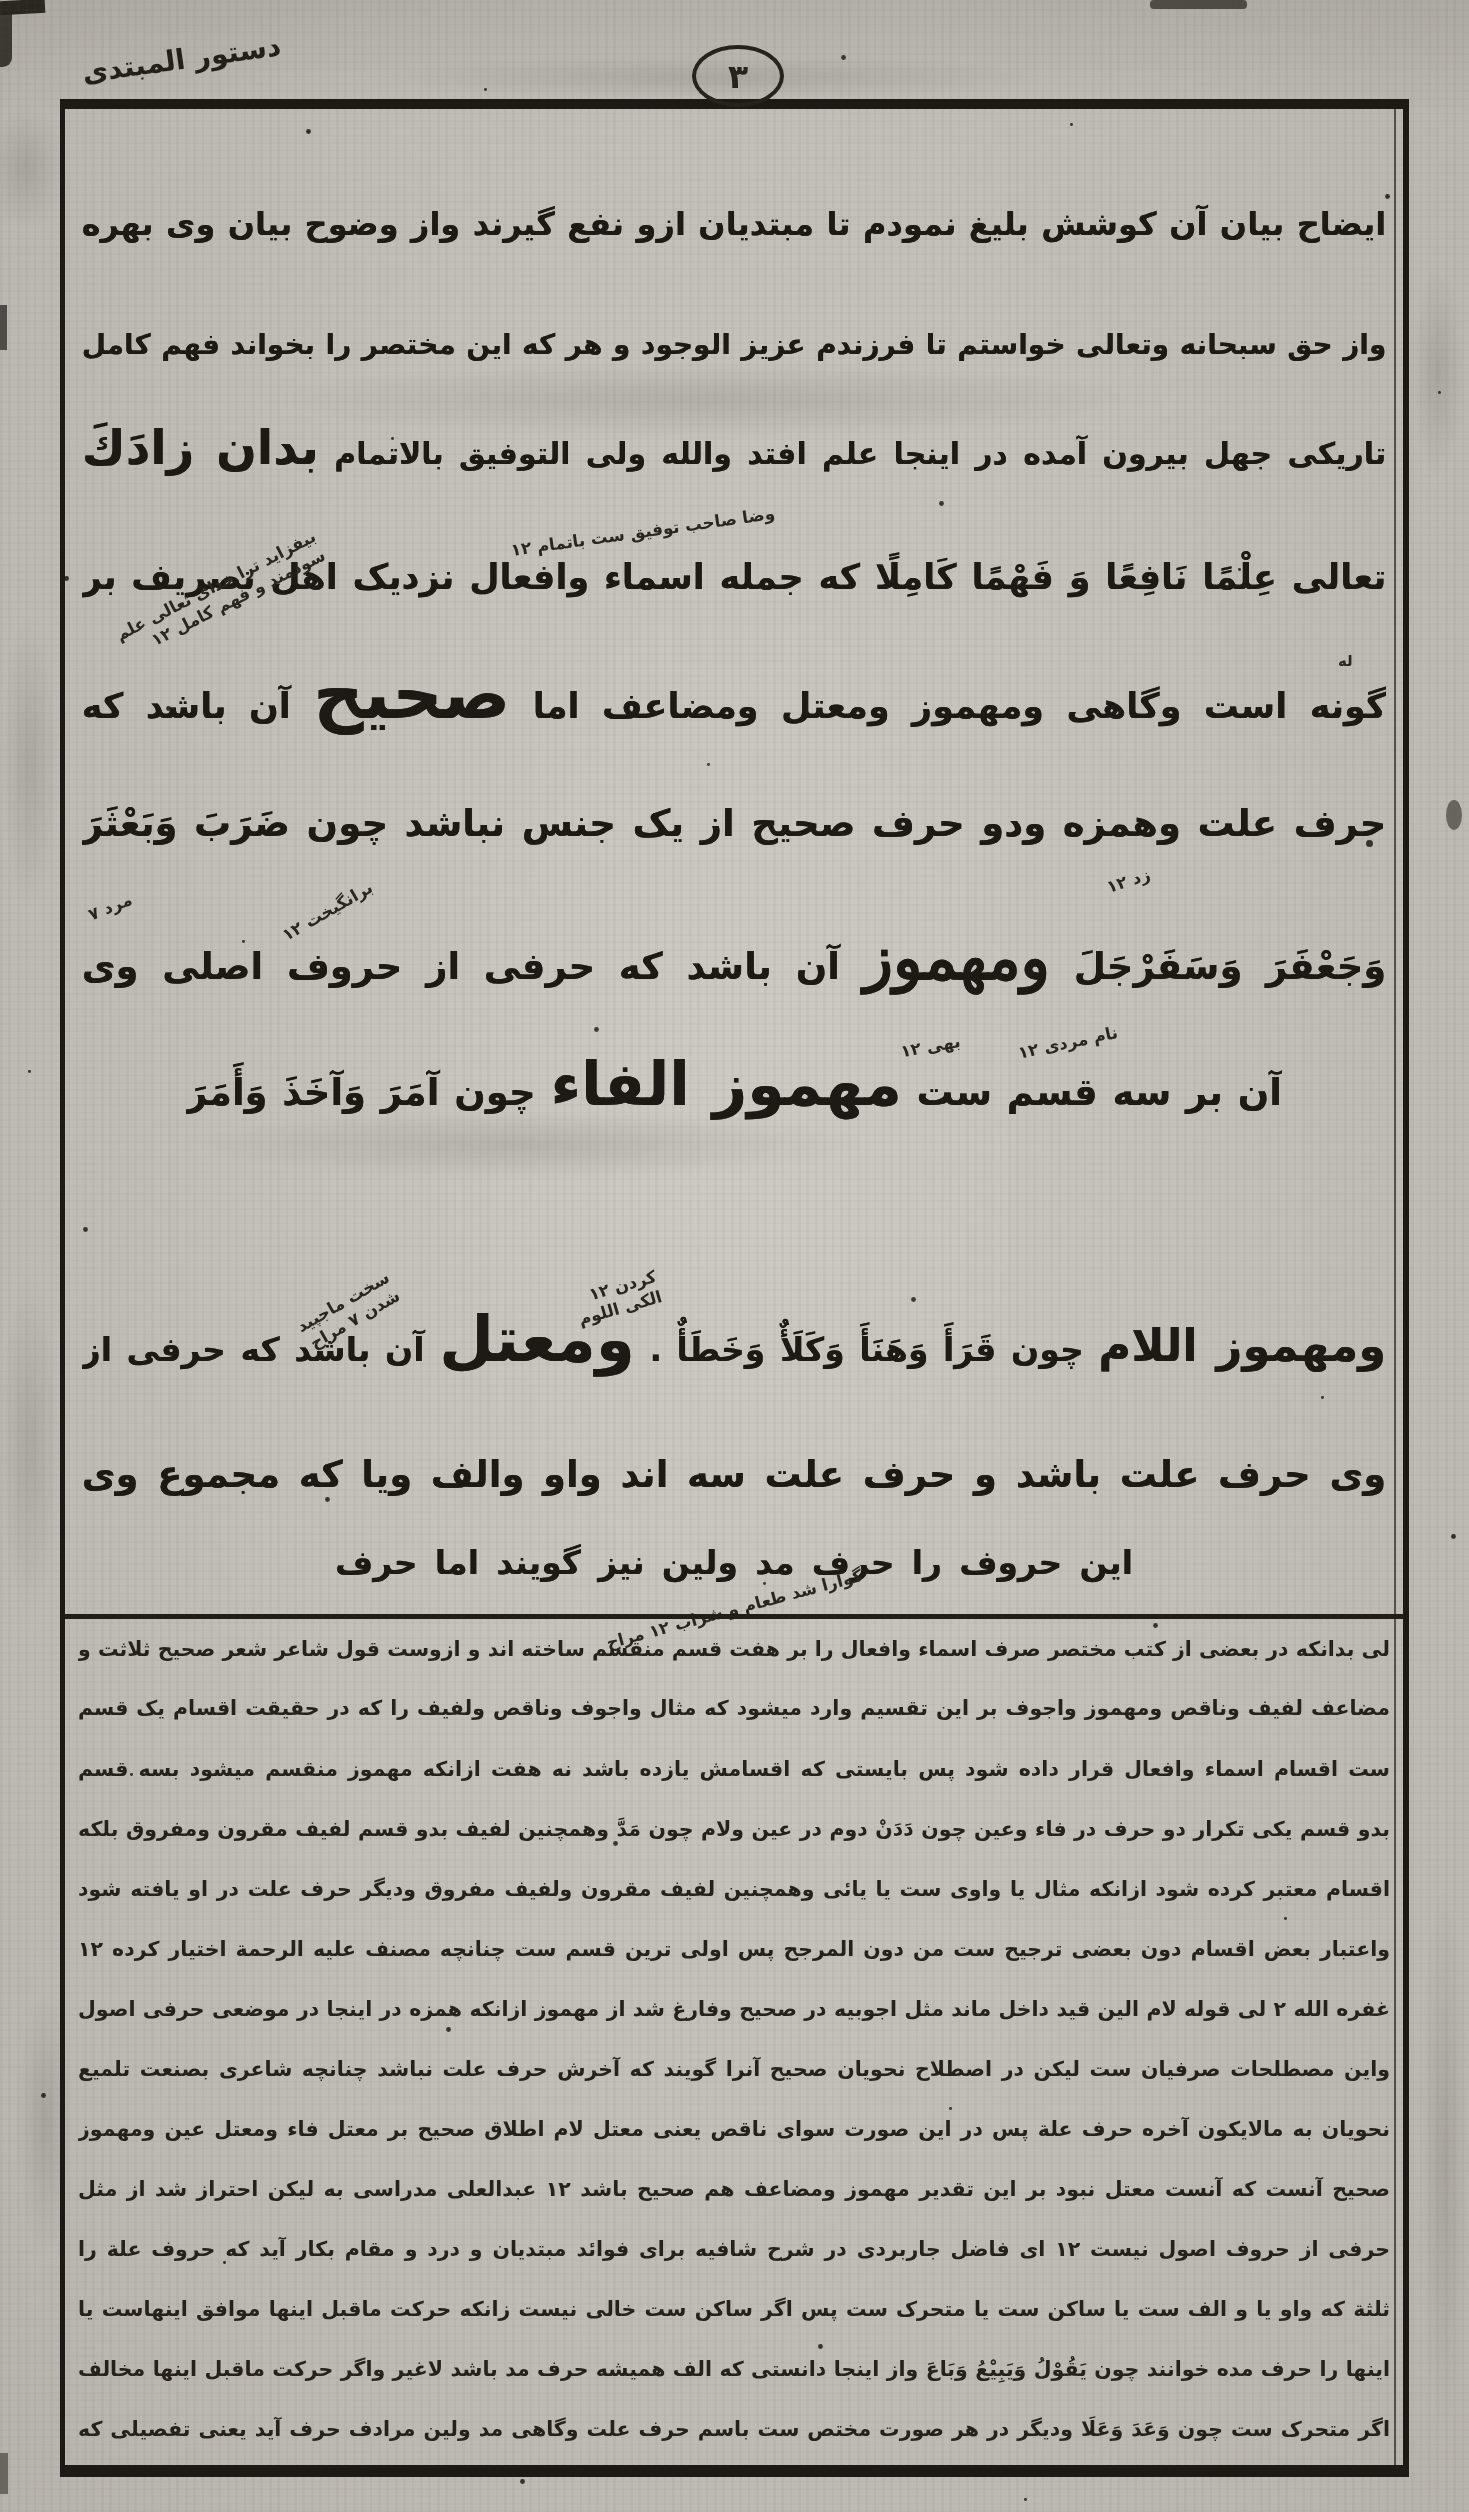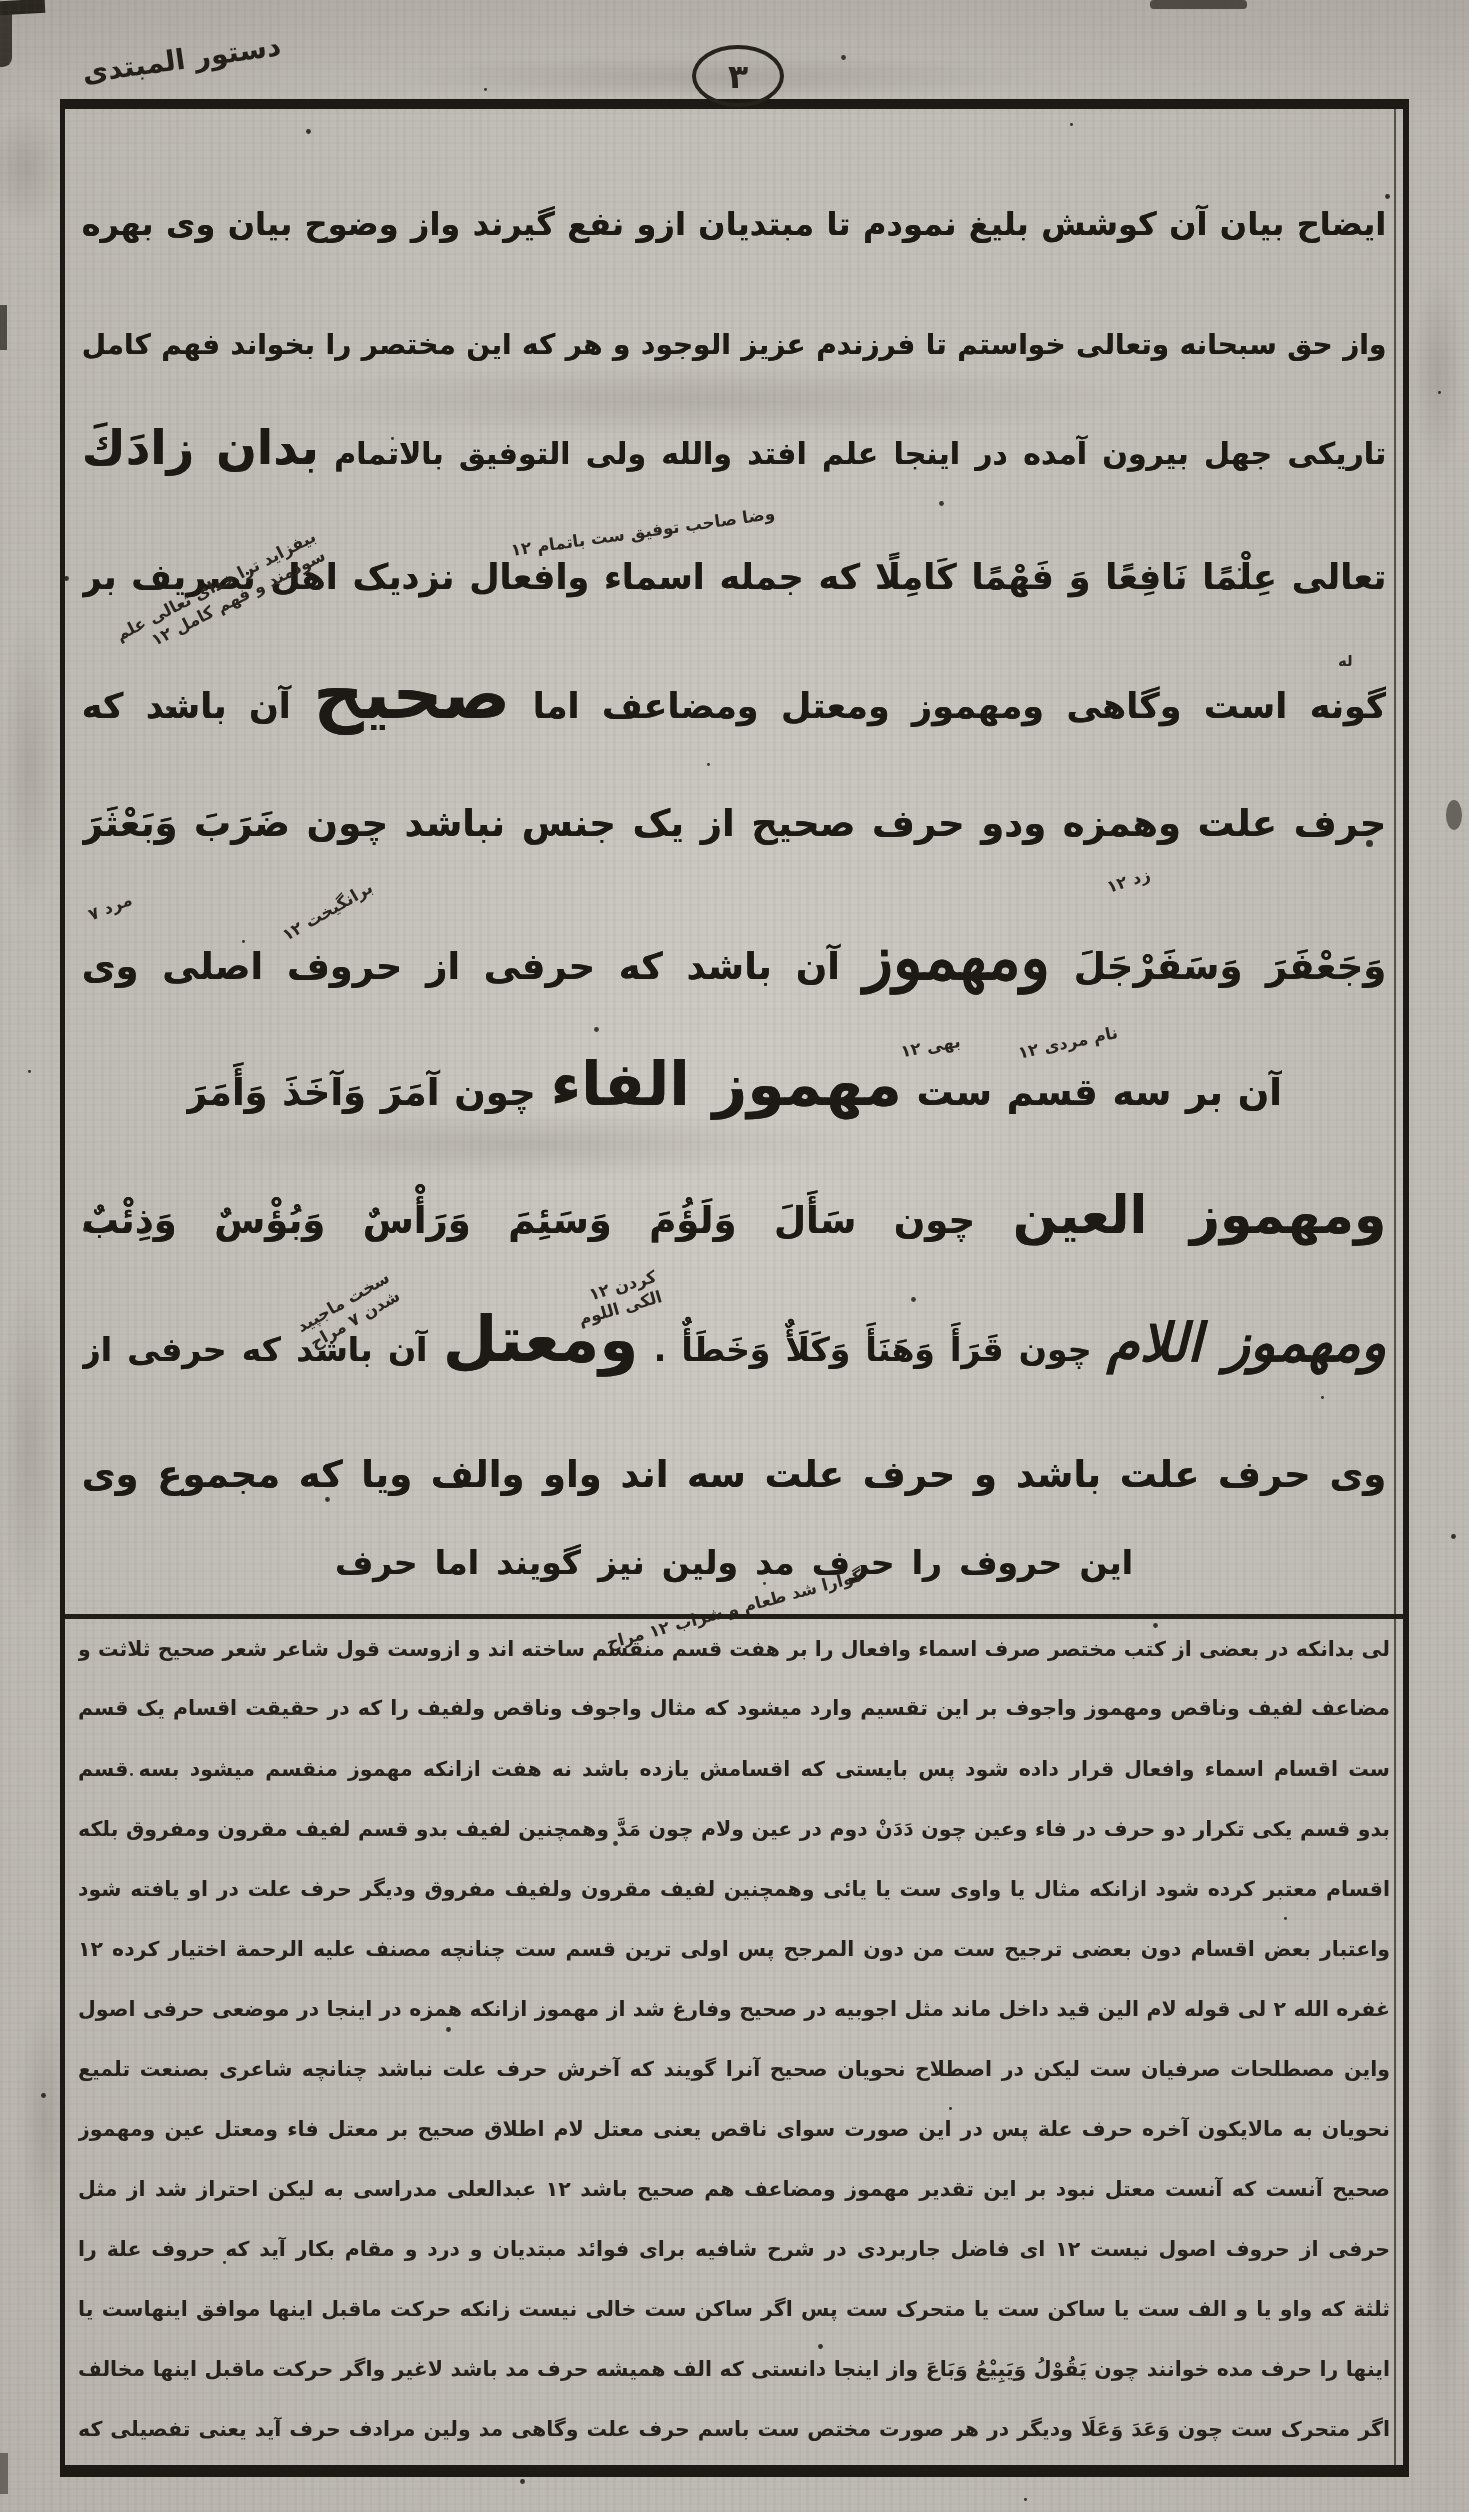--- a/index.html
+++ b/index.html
@@ -83,21 +83,21 @@
   .bg,.bg1,.bg2{font-weight:bold;}
   .ml1{top:59px;  font-size:32px;}
   .ml2{top:180px; font-size:28px;}
   .ml3{top:282px; font-size:30px;} .ml3 .bg{font-size:48px;}
   .ml4{top:412px; font-size:35px;}
   .ml5{top:529px; font-size:35px;} .ml5 .bg{font-size:70px;}
   .ml6{top:659px; font-size:37px;}
   .ml7{top:794px; font-size:37px;} .ml7 .bg{font-size:61px;font-family:Liberation Serif, serif;}
   .ml8{top:919px; font-size:37px; left:121px; right:121px;} .ml8 .bg{font-size:60px;}
   .ml9{top:1050px; font-size:37px;} .ml9 .bg{font-size:52px;}
-  .ml10{top:1175px; font-size:33px;} .ml10 .bg1{font-size:53px;font-style:italic;} .ml10 .bg2{font-size:63px;}
+  .ml10{top:1175px; font-size:33px;} .ml10 .bg1{font-size:45px;} .ml10 .bg2{font-size:63px;}
   .ml11{top:1310px; font-size:37px;}
   .ml12{top:1398px; font-size:33px; left:270px; right:270px;}
   
   .ann{
     position:absolute; font-size:16.7px; font-weight:bold; color:#2a261f;
     line-height:20.5px; white-space:nowrap; transform-origin:right top;
   }
   .ann span{display:block;}
   .a1{left:23px;  top:417px; transform:rotate(-27deg);}
   .a2{left:442px; top:394px; transform:rotate(-8deg);}
@@ -155,21 +155,20 @@
     <div class="frame-inner-line"></div>
 
     <div class="ml ml1"><span>ایضاح بیان آن کوشش بلیغ نمودم تا مبتدیان ازو نفع گیرند واز وضوح بیان وی بهره مند شوند</span></div>
     <div class="ml ml2"><span>واز حق سبحانه وتعالی خواستم تا فرزندم عزیز الوجود و هر که این مختصر را بخواند فهم کامل وعلم نافع یابد واز</span></div>
     <div class="ml ml3"><span>تاریکی جهل بیرون آمده در اینجا علم افتد والله ولی التوفیق بالاتمام</span> <span class="bg">بدان زادَكَ اللهُ</span></div>
     <div class="ml ml4"><span>تعالی عِلْمًا نَافِعًا وَ فَهْمًا کَامِلًا که جمله اسماء وافعال نزدیک اهل تصریف بر چهار</span></div>
     <div class="ml ml5"><span>گونه است وگاهی ومهموز ومعتل ومضاعف اما</span> <span class="bg">صحیح</span> <span>آن باشد که حرفی از حروف اصلی وی</span></div>
     <div class="ml ml6"><span>حرف علت وهمزه ودو حرف صحیح از یک جنس نباشد چون ضَرَبَ وَبَعْثَرَ وَدَحْرَجَ</span></div>
     <div class="ml ml7"><span>وَجَعْفَرَ وَسَفَرْجَلَ</span> <span class="bg">ومهموز</span> <span>آن باشد که حرفی از حروف اصلی وی همزه باشد و</span></div>
     <div class="ml ml8"><span>آن بر سه قسم ست</span> <span class="bg">مهموز الفاء</span> <span>چون آمَرَ وَآخَذَ وَأَمَرَ وَأَخَذَ .</span></div>
-    <div class="ml ml9"><span class="bg">ومهموز العین</span> <span>چون سَأَلَ وَلَؤُمَ وَسَئِمَ وَرَأْسٌ وَبُؤْسٌ وَذِئْبٌ</span></div>
     <div class="ml ml10"><span class="bg1">ومهموز اللام</span> <span>چون قَرَأَ وَهَنَأَ وَکَلَأٌ وَخَطَأٌ .</span> <span class="bg2">ومعتل</span> <span>آن باشد که حرفی از حروف اصلی</span></div>
     <div class="ml ml11"><span>وی حرف علت باشد و حرف علت سه اند واو والف ویا که مجموع وی وای باشد و</span></div>
     <div class="ml ml12"><span>این حروف را حرف مد ولین نیز گویند اما حرف علت</span></div>
 
     <div class="ann a1">
         <span>بیفزاید ترا خدای تعالی علم</span>
         <span>سودمند و فهم کامل ١٢</span>
       </div>
     <div class="ann a2">
         <span>وضا صاحب توفیق ست باتمام ١٢</span>

